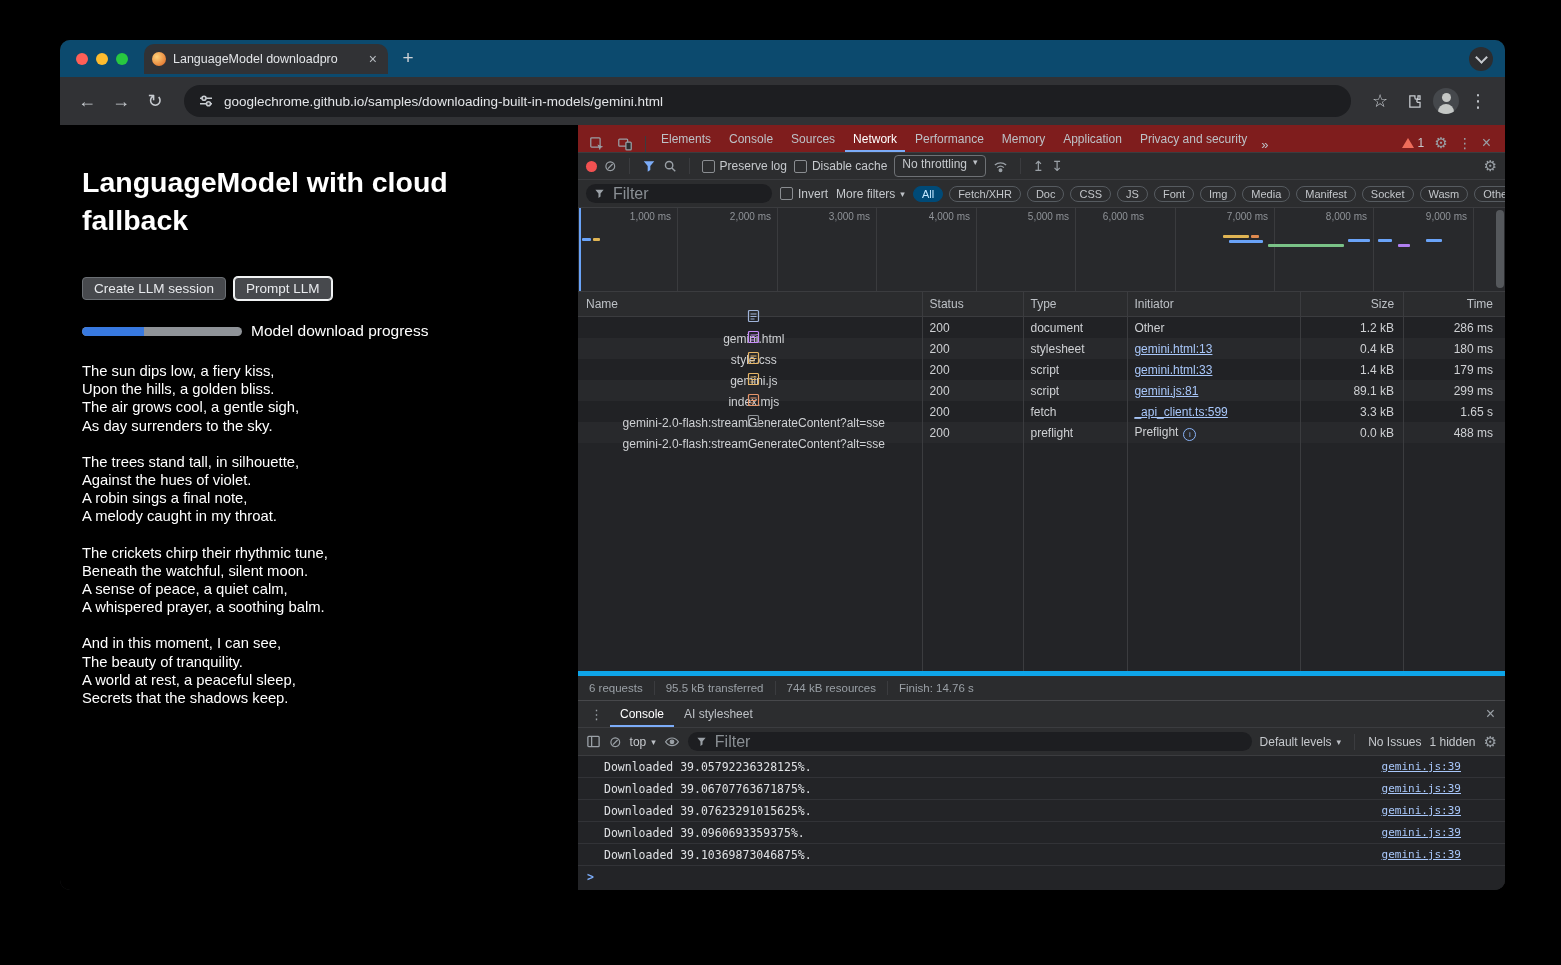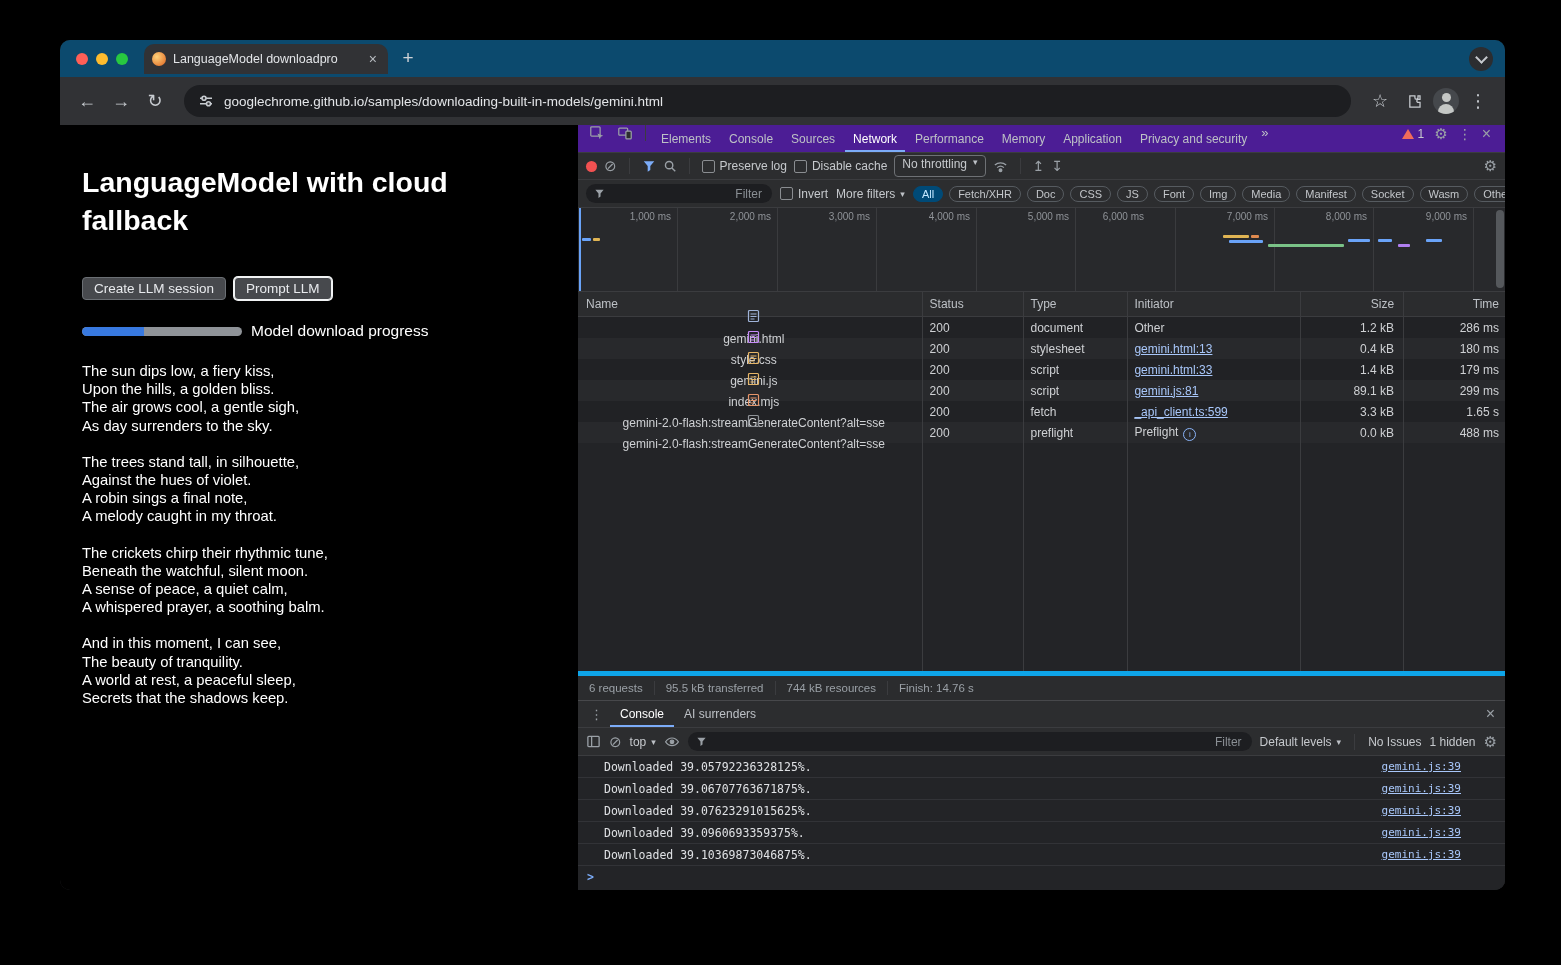--- a/index.html
+++ b/index.html
@@ -54,21 +54,21 @@
 
   
   .devtools{width:928px;flex:none;background:#232427;color:#c6c9cd;font-size:12px;
             display:flex;flex-direction:column;border-left:1px solid #000;box-sizing:border-box;}
   .dt-border{border-bottom:1px solid #3b3c3f;}
   .icon{display:inline-flex;align-items:center;justify-content:center;color:#9aa0a6;flex:none;}
   .icon svg{display:block;}
   .vdiv{width:1px;height:16px;background:#3b3c3f;margin:0 5px;flex:none;}
 
   
-  .dt-tabs{height:27px;display:flex;align-items:flex-start;background:#4c1d95;padding:0 6px;gap:2px;flex:none;}
+  .dt-tabs{height:27px;display:flex;align-items:flex-end;background:#7f1d1d;padding:0 6px;gap:2px;flex:none;}
   .dt-tab{padding:0 8px;height:100%;display:flex;align-items:center;color:#bdc1c6;white-space:nowrap;}
   .dt-tab.active{color:#fff;box-shadow:inset 0 -2px 0 #7cacf8;}
   .dt-more{color:#bdc1c6;padding:0 4px;font-size:13px;}
   .dt-right{margin-left:auto;display:flex;align-items:center;gap:10px;padding-right:8px;}
   .warn{display:flex;align-items:center;gap:4px;}
   .warn-tri{width:0;height:0;border-left:6px solid transparent;border-right:6px solid transparent;
             border-bottom:10px solid #ef6c5a;}
   .xclose{font-size:16px;color:#9aa0a6;line-height:1;}
 
   
@@ -79,41 +79,41 @@
   .select{display:flex;align-items:flex-start;gap:6px;border:1px solid #6e7175;border-radius:4px;
           padding:1px 7px;height:18px;background:#2c2d2f;white-space:nowrap;}
   .caret{font-size:9px;color:#bdc1c6;}
   .pushright{margin-left:auto;}
 
   
   .filter-row{height:27px;display:flex;align-items:center;background:#2c2d2f;padding:0 8px;gap:8px;flex:none;}
   .filterbox{display:flex;align-items:center;gap:6px;background:#1d1e21;border-radius:10px;
              height:19px;padding:0 8px;width:170px;flex:none;}
   .filterbox input{background:transparent;border:none;outline:none;color:#c6c9cd;
-                   font-family:inherit;font-size:12px;width:100%;text-align:right;}
+                   font-family:inherit;font-size:16px;width:100%;}
   .filterbox input::placeholder{color:#8a8f94;}
   .chips{margin-left:auto;display:flex;align-items:center;gap:6px;}
   .chip{border:1px solid #565b60;border-radius:9px;padding:1px 8px;font-size:11px;color:#c3c6ca;white-space:nowrap;}
   .chip.active{background:#004a77;color:#c2e7ff;border-color:#004a77;}
 
   
   .overview{height:83px;position:relative;background:#28292c;border-bottom:1px solid #3b3c3f;flex:none;overflow:hidden;}
   .gridline{position:absolute;top:0;bottom:0;width:1px;background:#3a3b3e;}
   .tick{position:absolute;top:3px;width:90px;text-align:right;font-size:10px;color:#8f9398;}
   .wbar{position:absolute;height:3px;border-radius:1px;}
   .ov-handle{position:absolute;left:1px;top:0;bottom:0;width:2px;background:#6aa3f8;}
   .scroll-thumb{position:absolute;right:1px;top:2px;width:8px;height:78px;border-radius:4px;background:#55585c;}
 
   
   .table-wrap{position:relative;flex:none;}
   .colline{position:absolute;top:0;bottom:0;width:1px;background:#3b3c3f;z-index:3;}
   .thead{height:24px;display:flex;background:#2b2c2e;border-bottom:1px solid #3b3c3f;align-items:center;}
   .th{padding-left:8px;box-sizing:border-box;color:#bdc1c6;white-space:nowrap;}
   .c-name{width:344px;}.c-status{width:101px;}.c-type{width:104px;}.c-init{width:173px;}
-  .c-size{width:103px;text-align:right;padding-right:8px;}.c-time{width:103px;text-align:right;padding-right:6px;}
+  .c-size{width:103px;text-align:right;padding-right:8px;}.c-time{width:103px;text-align:right;padding-right:12px;}
   .tbody{height:354px;background:#232427;}
   .nrow{height:21px;display:flex;align-items:center;}
   .nrow:nth-child(odd){background:#212225;}
   .nrow:nth-child(even){background:#28292c;}
   .td{padding-left:8px;box-sizing:border-box;white-space:nowrap;overflow:hidden;color:#cfd1d4;}
   .namecell{display:flex;align-items:center;gap:6px;flex-direction:column;}
   .link{color:#a8c7fa;text-decoration:underline;cursor:pointer;}
   .ficon{flex:none;}
   .ic-doc{color:#9fb3d8;}.ic-css{color:#c58af9;}.ic-js{color:#e5b567;}
   .ic-fetch{color:#e5956a;}.ic-plain{color:#8f9398;}
@@ -482,21 +482,21 @@
         <span class="sumsep"></span>
         <span class="sumitem">744 kB resources</span>
         <span class="sumsep"></span>
         <span class="sumitem">Finish: 14.76 s</span>
       </div>
 
       <div class="drawer">
         <div class="drawer-tabs">
           <span class="kebab">⋮</span>
           <div class="d-tab active">Console</div>
-          <div class="d-tab">AI surrenders</div>
+          <div class="d-tab">AI stylesheet</div>
           <span class="xclose pushright" style="padding-right:4px;">×</span>
         </div>
         <div class="con-toolbar">
           <span class="icon">
             <svg width="15" height="15" viewBox="0 0 16 16" fill="none" stroke="currentColor" stroke-width="1.4">
                 <rect x="2" y="2.5" width="12" height="11" rx="1"></rect>
                 <line x1="6" y1="2.5" x2="6" y2="13.5"></line>
               </svg>
           </span>
           <span class="icon" style="font-size:15px;">⊘</span>

